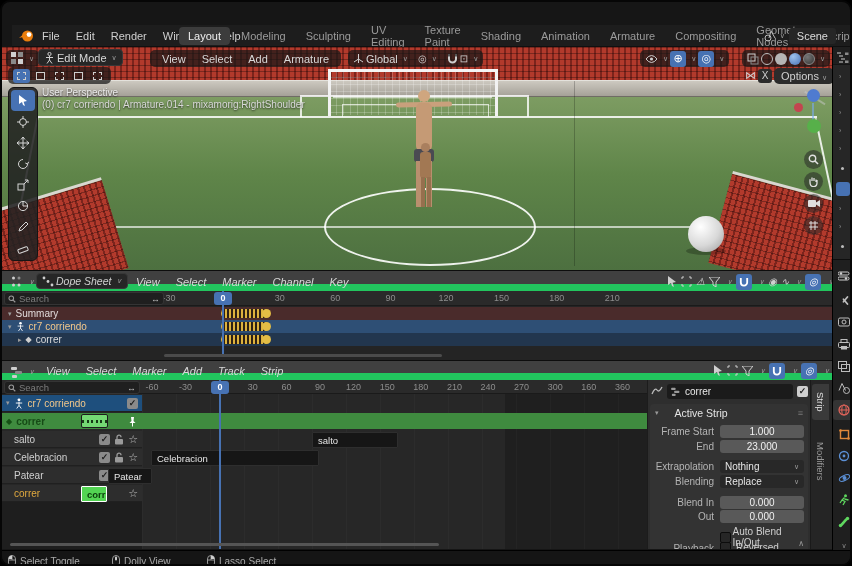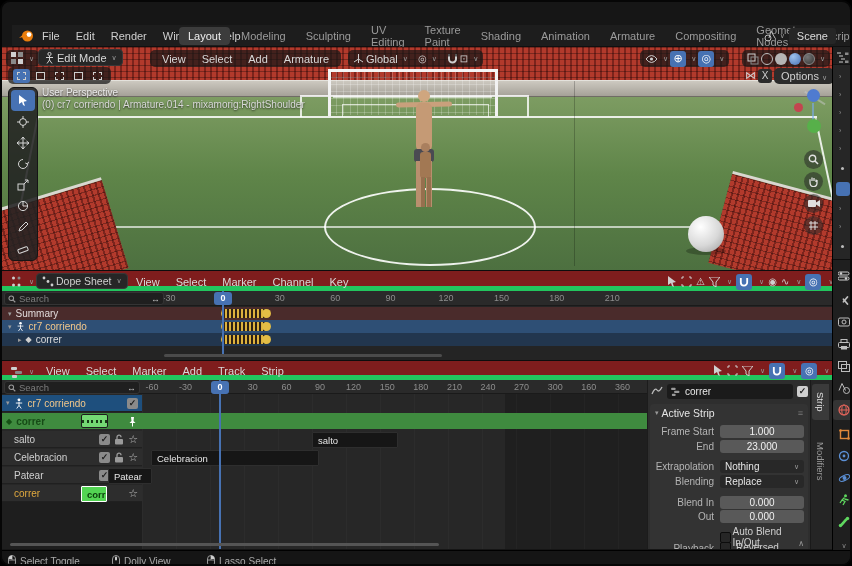--- a/index.html
+++ b/index.html
@@ -52,21 +52,21 @@
   .mode-pill { background:#262626; border:1px solid #383838; border-radius:4px; }
   .selmode { width:17px; height:14px; border-radius:3px; display:flex; align-items:center; justify-content:center; }
   .selmode .bx { width:9px; height:8px; border:1px dashed #cfcfcf; }
   .selmode.active { background:#4772b3; }
   .shball { width:12px; height:12px; border-radius:50%; }
   .iconbtn { display:flex; align-items:center; justify-content:center; width:16px; height:16px; border-radius:3px; color:#cfcfcf; }
   .iconbtn.on { background:#4772b3; color:#fff; }
   .navball { border-radius:50%; position:absolute; }
   .vbtn { position:absolute; width:19px; height:19px; border-radius:50%; background:rgba(40,40,40,.55); display:flex; align-items:center; justify-content:center; color:#e0e0e0; }
   
-  .ed-header { background:#7f1d1d; border-top:1px solid #0d0d0d; border-bottom:5px solid #22c55e; }
+  .ed-header { background:#404040; border-top:1px solid #0d0d0d; border-bottom:7px solid #22c55e;font-style:italic; }
   .ruler-num span { position:absolute; transform:translateX(-50%); color:#8d8d8d; font-size:9px; top:2px; }
   .searchbox { background:#1f1f1f; border:1px solid #343434; border-radius:3px; display:flex; align-items:center; height:13px; padding:0 3px; gap:3px; }
   .searchbox .ph { color:#7d7d7d; font-size:9.5px; flex:1; }
   .playhead { width:2px; background:#4772b3; }
   .frametag { background:#4772b3; color:#fff; font-size:9px; font-weight:bold; text-align:center; border-radius:3px; height:13px; line-height:13px; }
   .keychain { height:9px; border-radius:5px;
       background:repeating-linear-gradient(90deg,#dcb23e 0 2px,#2c2014 2px 4px); }
   .keychain:after { content:""; position:absolute; right:-3px; top:0; width:9px; height:9px; border-radius:50%; background:#e3bd45; }
   .cb { width:11px; height:11px; background:#8a8a8a; border-radius:2px; color:#1d1d1d; font-size:9px; line-height:11px; text-align:center; font-weight:bold; }
   .cb.off { background:#262626; border:1px solid #0c0c0c; }
@@ -604,21 +604,21 @@
           <svg width="10" height="9" viewBox="0 0 13 12">
               <rect x="0" y="1" width="6" height="3" rx="1" fill="#9a9a9a"></rect>
               <rect x="4" y="5" width="7" height="3" rx="1" fill="#9a9a9a"></rect>
               <rect x="1" y="9" width="5" height="3" rx="1" fill="#9a9a9a"></rect>
             </svg>
           <span style="font-size:10px;color:#e8e8e8">correr</span>
         </span>
         <span class="cb" style="background:#cfcfcf">✓</span>
       </div>
       <div class="abs" style="left:2px;top:24px;width:158px;height:145px;background:#333;border-radius:4px 4px 0 0">
-        <div class="row" style="padding:3px 5px;gap:3px">
+        <div class="row" style="padding:3px 5px;gap:16px">
           <span class="chev" style="margin:0">▾</span>
           <span style="font-size:10.5px;color:#e4e4e4">Active Strip</span>
           <span style="margin-left:auto;color:#777;font-size:9px">≡</span>
         </div>
         <span class="plabel" style="left:0;top:22px">Frame Start</span>
         <div class="fld abs" style="left:70px;top:21px;width:84px">1.000</div>
         <span class="plabel" style="left:0;top:37px">End</span>
         <div class="fld abs" style="left:70px;top:36px;width:84px">23.000</div>
         <span class="plabel" style="left:0;top:57px">Extrapolation</span>
         <div class="dd abs" style="left:70px;top:56px;width:84px">

